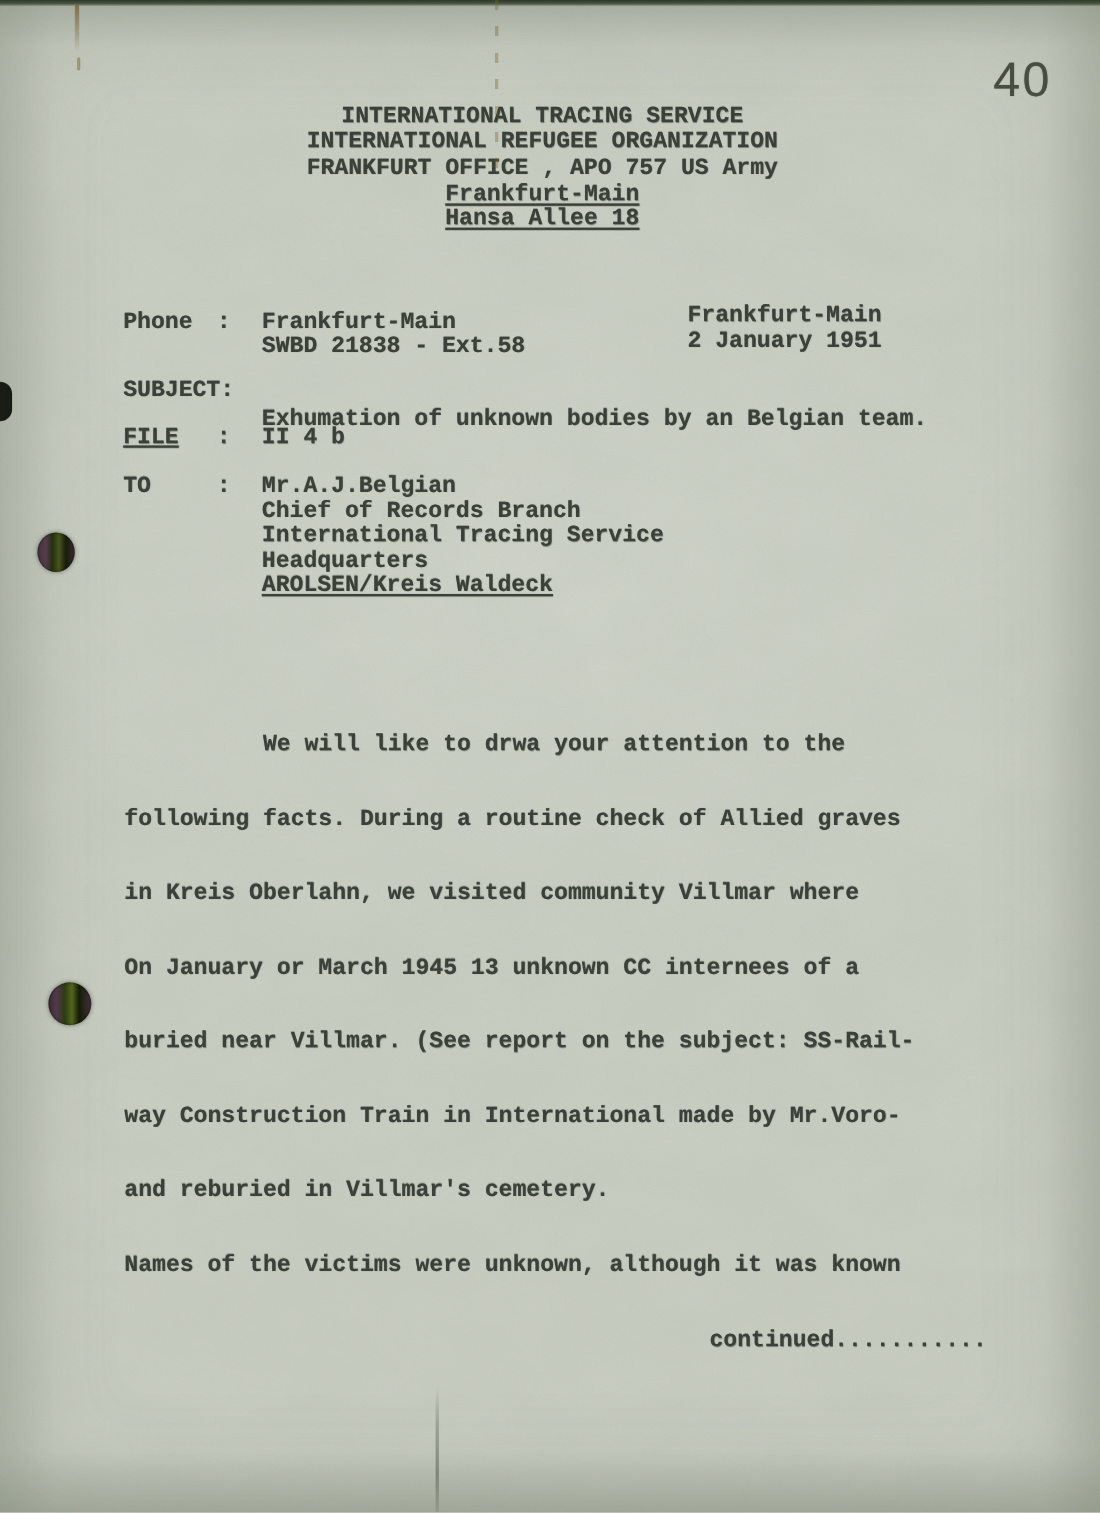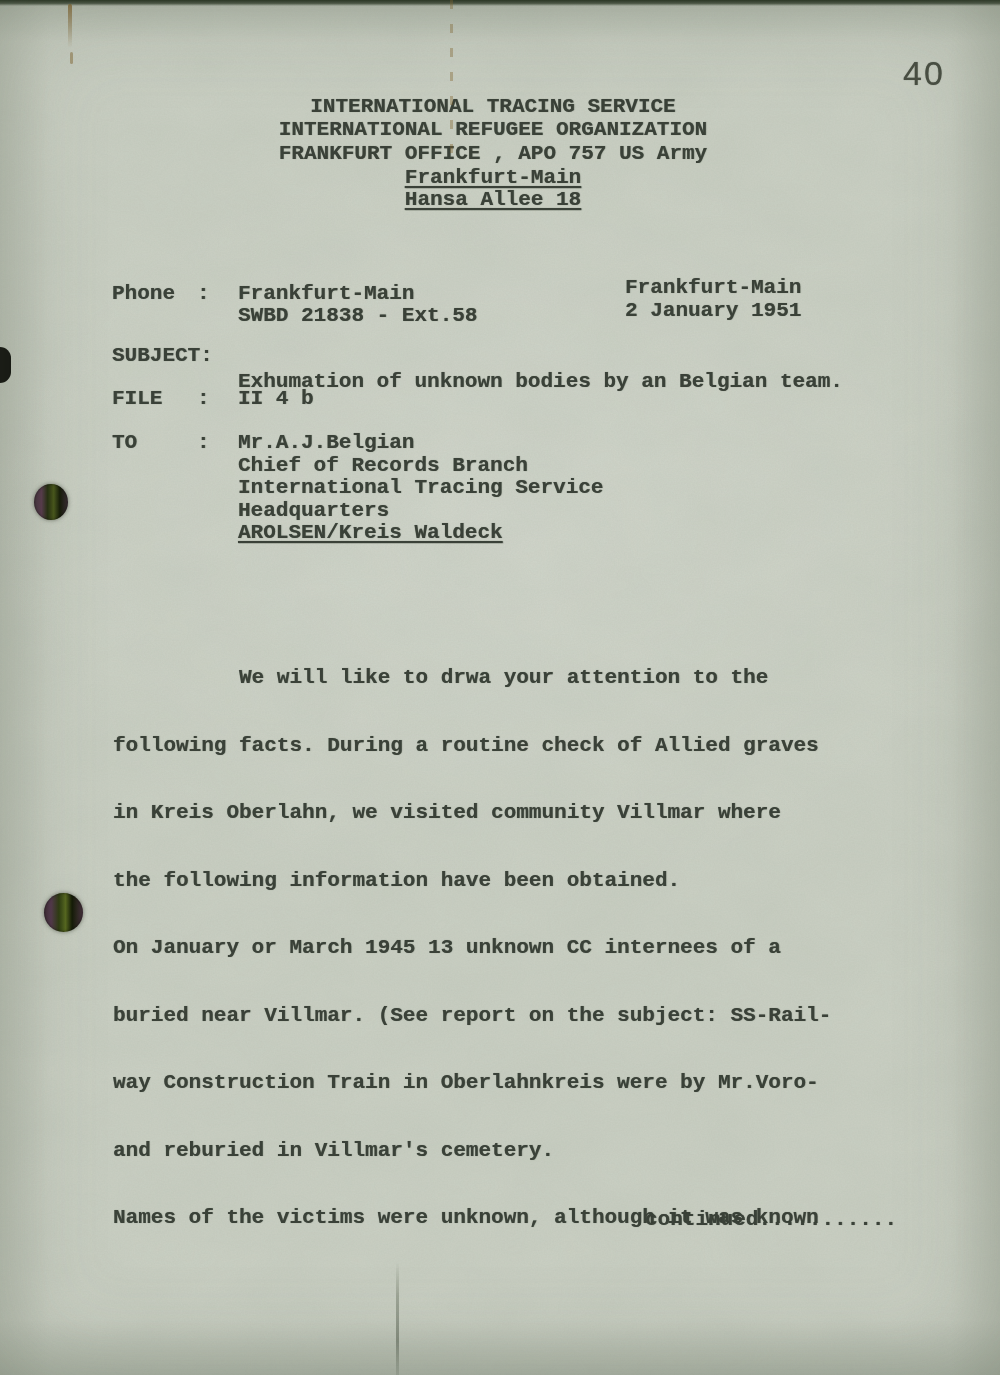--- a/index.html
+++ b/index.html
@@ -15,21 +15,21 @@
   }
   .tw {
     position:absolute; font-size:21px; line-height:22.5px; font-weight:700;
     white-space:pre; letter-spacing:0;
     text-shadow:0.4px 0.4px 0.8px rgba(50,60,48,0.55), -0.2px -0.2px 0.5px rgba(50,60,48,0.25);
   }
   .center { left:0; width:1000px; text-align:center; transform:translateX(-7px); }
   .uline { text-decoration:underline; text-decoration-thickness:2px; text-underline-offset:3px; }
   .stamp {
     font-family:"Liberation Sans","DejaVu Sans",sans-serif;
-    font-weight:400; font-size:34px; color:#474d41; letter-spacing:2px;
+    font-weight:400; font-size:44px; color:#474d41; letter-spacing:2px;
     text-shadow:0 0 1px rgba(60,66,55,0.6);
   }
   .body-block div { white-space:pre; }
   
   .deco { position:absolute; pointer-events:none; }
   .top-edge { left:0; top:0; width:1000px; height:6px;
     background:linear-gradient(180deg, #222e1c 0%, rgba(34,46,28,0.75) 55%, rgba(34,46,28,0) 100%); }
   .drip-a { left:68px; top:4px; width:4px; height:44px; border-radius:2px;
     background:linear-gradient(180deg, rgba(122,90,34,0.75), rgba(122,90,34,0)); }
   .drip-b { left:70px; top:52px; width:3px; height:12px; border-radius:2px; background:rgba(122,90,34,0.45); }
@@ -88,43 +88,42 @@
     <div class="tw" style="left:625px; top:277px;">Frankfurt-Main</div>
     <div class="tw" style="left:625px; top:300px;">2 January 1951</div>
   </div>
 
   <div>
     <div class="tw" style="left:112px; top:345px;">SUBJECT:</div>
     <div class="tw" style="left:238px; top:327px;margin-top:44px;">Exhumation of unknown bodies by an Belgian team.</div>
   </div>
 
   <div>
-    <div class="tw" style="left:112px; top:388px;">FILE</div>
+    <div class="tw" style="left:112px; top:388px;text-decoration:underline;">FILE</div>
     <div class="tw" style="left:197px; top:388px;">:</div>
     <div class="tw" style="left:238px; top:388px;">II 4 b</div>
   </div>
 
   <div>
     <div class="tw" style="left:112px; top:432px;">TO</div>
     <div class="tw" style="left:197px; top:432px;">:</div>
     <div class="tw" style="left:238px; top:432px;">Mr.A.J.Belgian</div>
     <div class="tw" style="left:238px; top:455px;text-align:right;">Chief of Records Branch</div>
     <div class="tw" style="left:238px; top:477px;">International Tracing Service</div>
     <div class="tw" style="left:238px; top:500px;">Headquarters</div>
     <div class="tw uline" style="left:238px; top:522px;">AROLSEN/Kreis Waldeck</div>
   </div>
 
   <div class="tw body-block" style="left:113px; top:622px;">
     <div>          We will like to drwa your attention to the</div>
     <div>following facts. During a routine check of Allied graves</div>
     <div>in Kreis Oberlahn, we visited community Villmar where</div>
-    <div>the following information have been obtained.</div>
     <div>On January or March 1945 13 unknown CC internees of a</div>
     <div>buried near Villmar. (See report on the subject: SS-Rail-</div>
-    <div>way Construction Train in Oberlahnkreis were by Mr.Voro-</div>
+    <div>way Construction Train in International made by Mr.Voro-</div>
     <div>and reburied in Villmar's cemetery.</div>
     <div>Names of the victims were unknown, although it was known</div>
     
     
     
     
     
     
     
     

